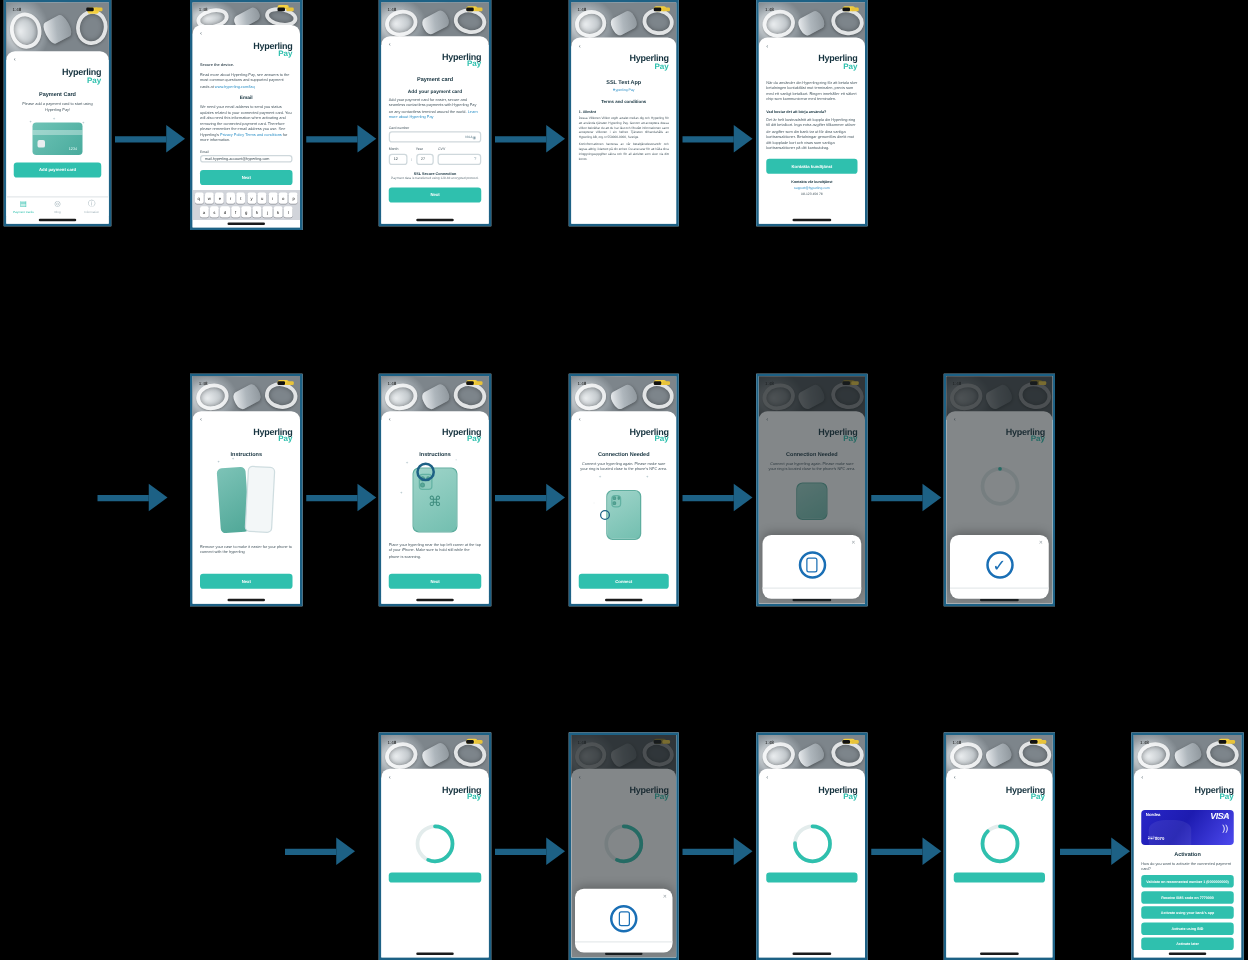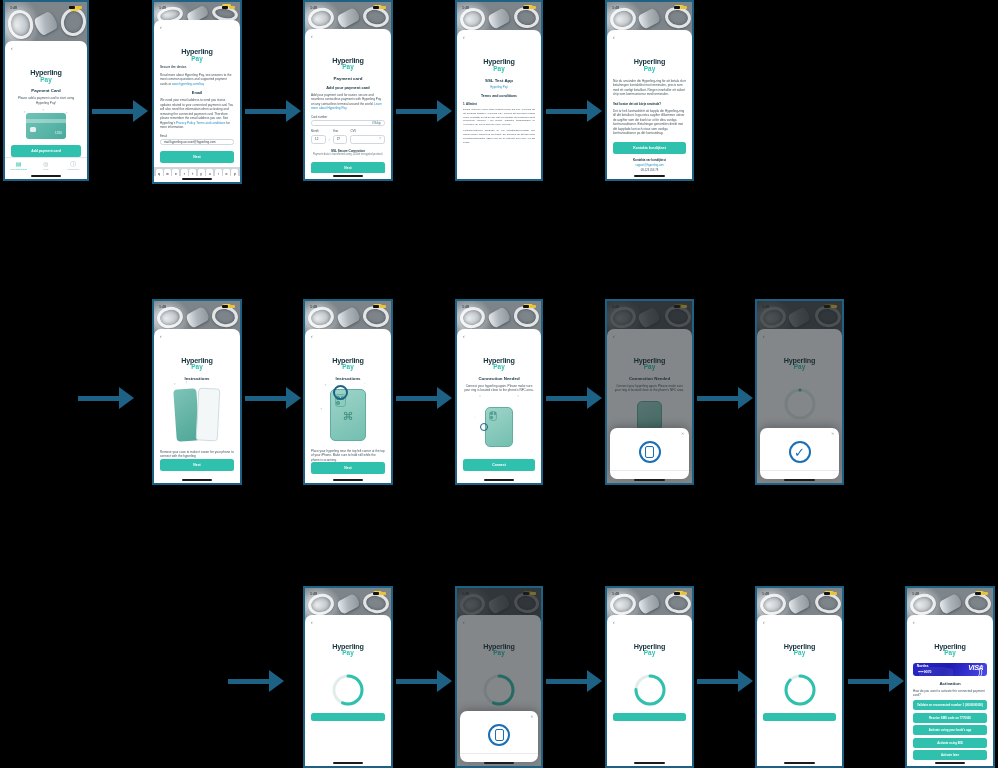--- a/index.html
+++ b/index.html
@@ -65,21 +65,21 @@
   .sb-chip.y { background:#e8c33a; }
 
   
   .sheet {
     flex:1; background:#fff; border-radius:7px 7px 0 0; margin-top:-7px;
     position:relative; padding:5px 6px 0; z-index:3; overflow:hidden;
     display:flex; flex-direction:column;
   }
   .back { font-size:5px; color:#5a6b73; line-height:1; }
 
-  .logo { text-align:center; margin-top:18px; }
+  .logo { text-align:right; margin-top:3px; }
   .logo .l1 { font-size:7.2px; font-weight:bold; color:#16333f; letter-spacing:-.2px; line-height:1.05;}
   .logo .l2 { font-size:6.4px; font-weight:bold; color:#2fc0ae; line-height:1.05; }
 
   .h1 { text-align:center; font-size:4.4px; font-weight:bold; color:#16333f; margin-top:5px; }
   .h2 { text-align:center; font-size:3.9px; font-weight:bold; color:#16333f; margin-top:4px; }
   .p  { font-size:3.1px; color:#44555e; line-height:1.45; margin-top:3px; }
   .p.c { text-align:center; }
   .lnk { color:#2a8fc7; }
   .tiny { font-size:2.6px; color:#6b7a82; line-height:1.4; }
 

